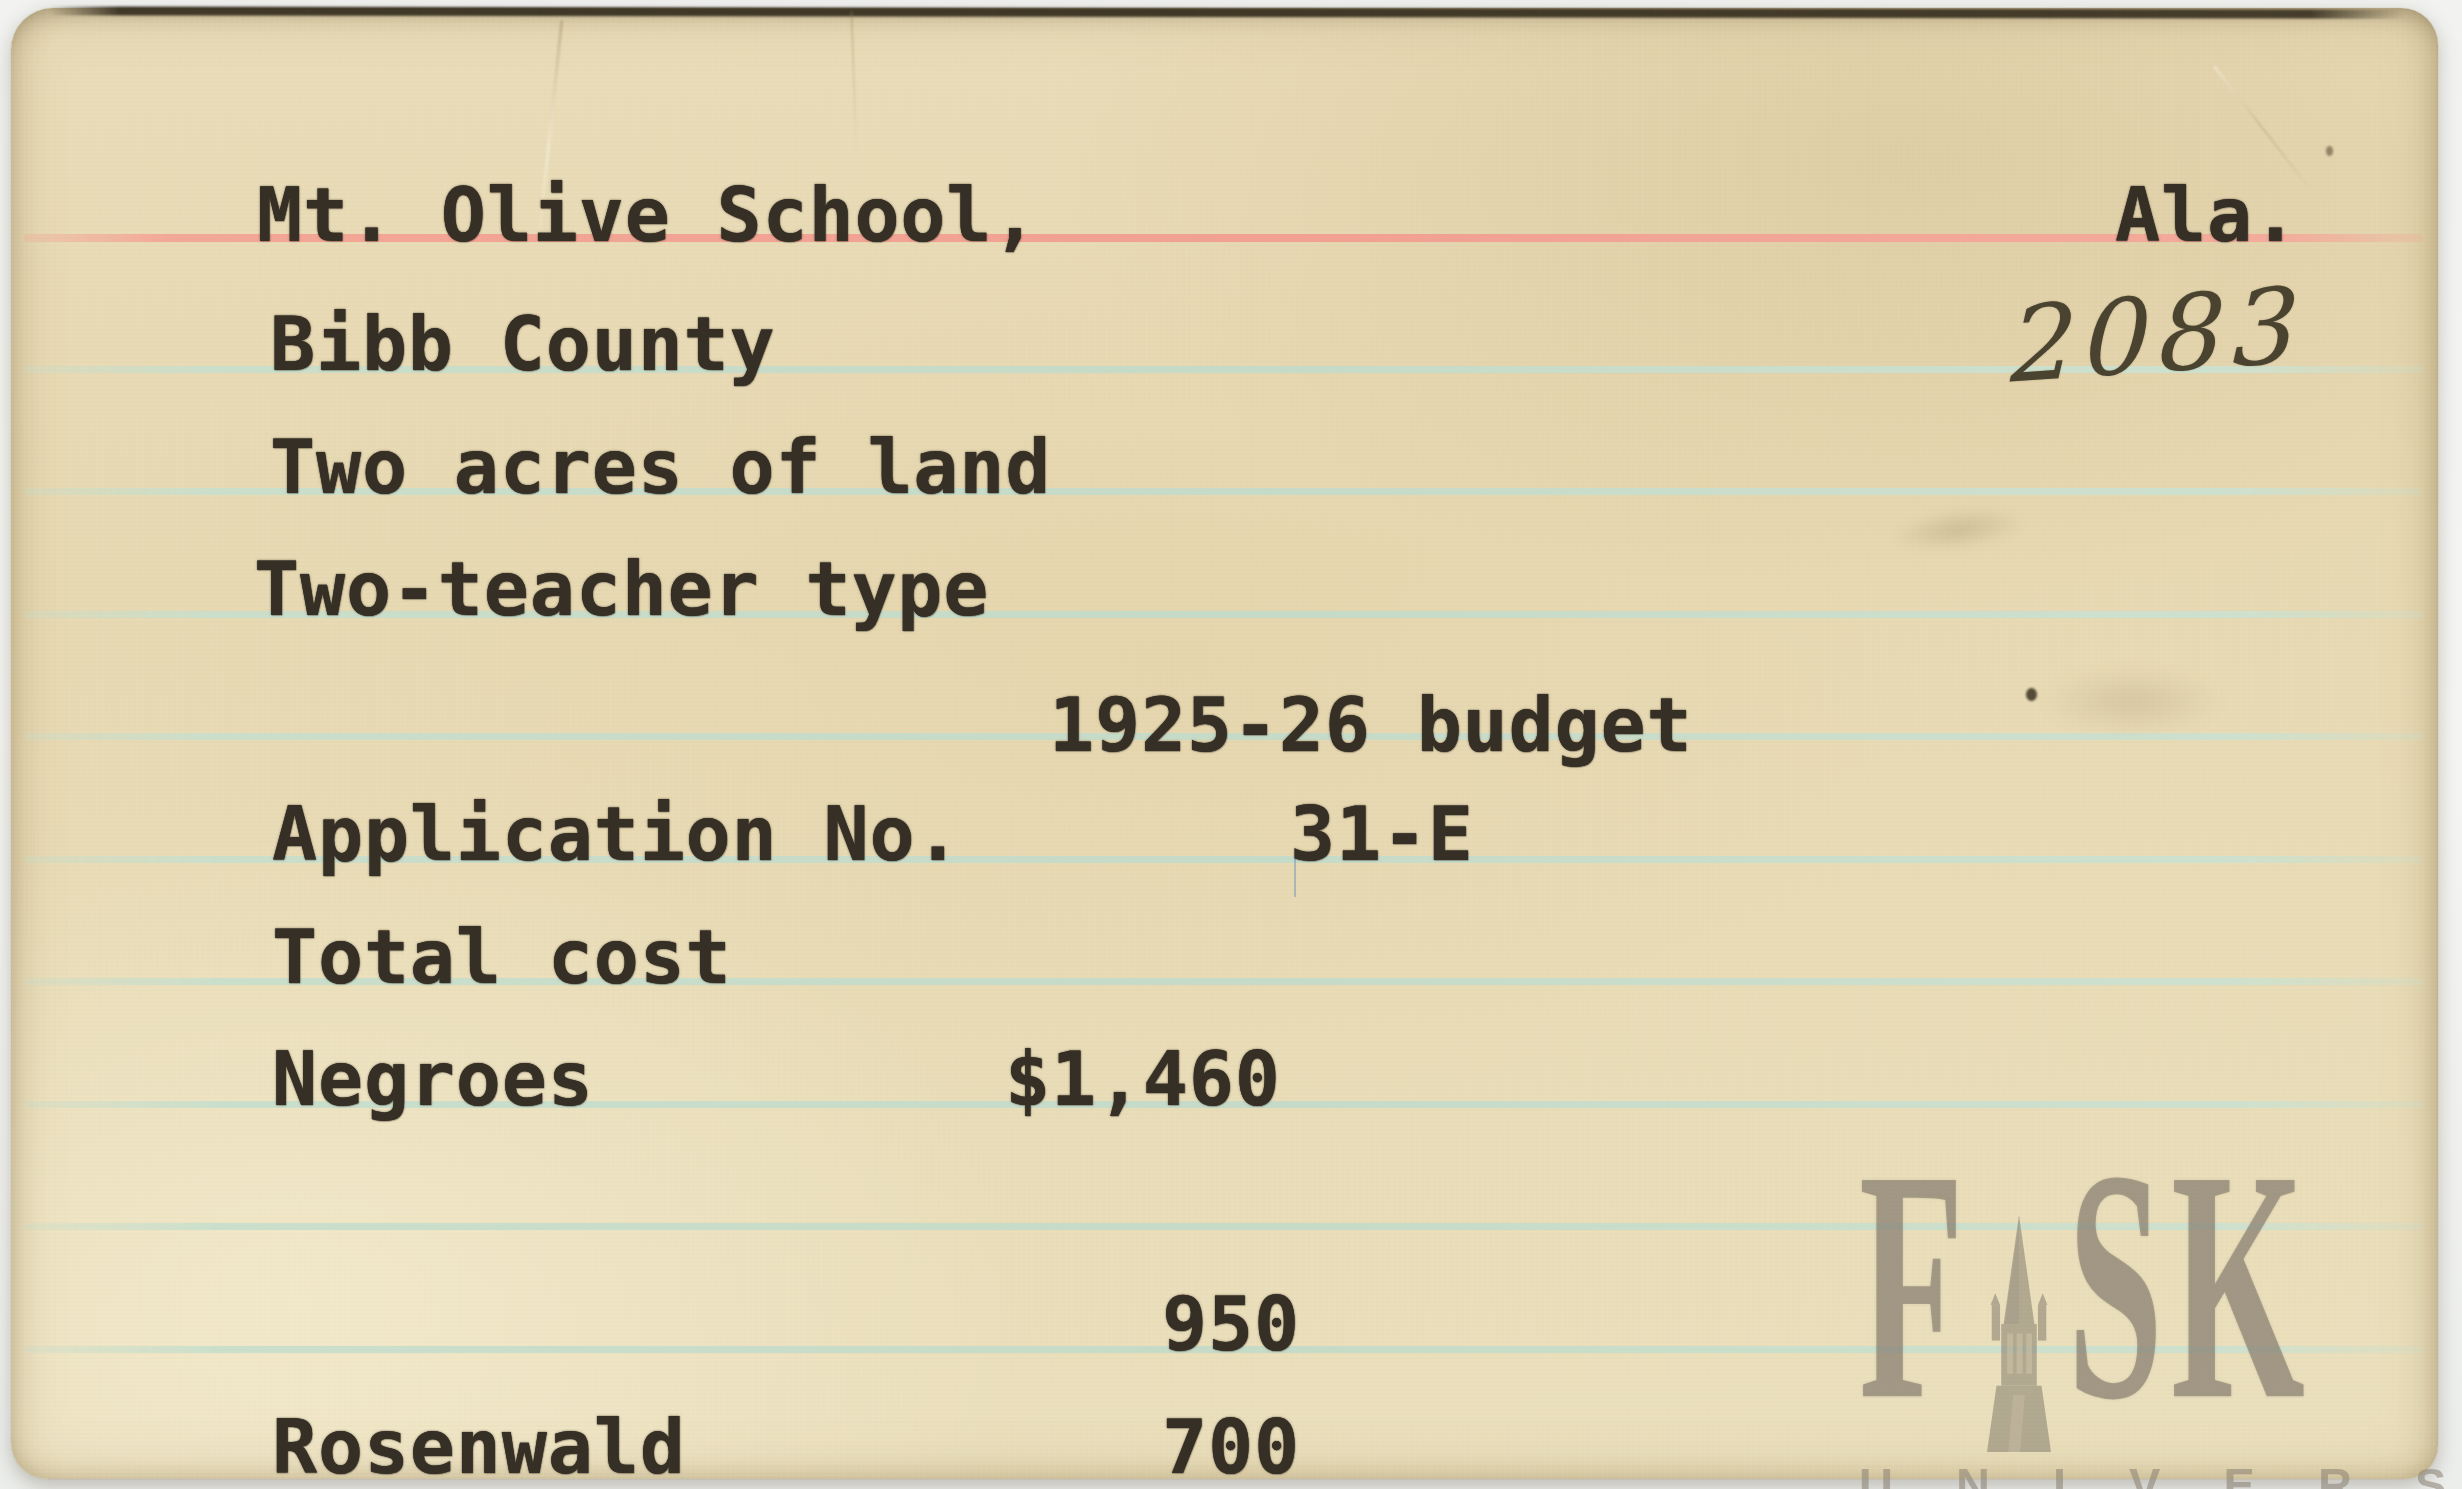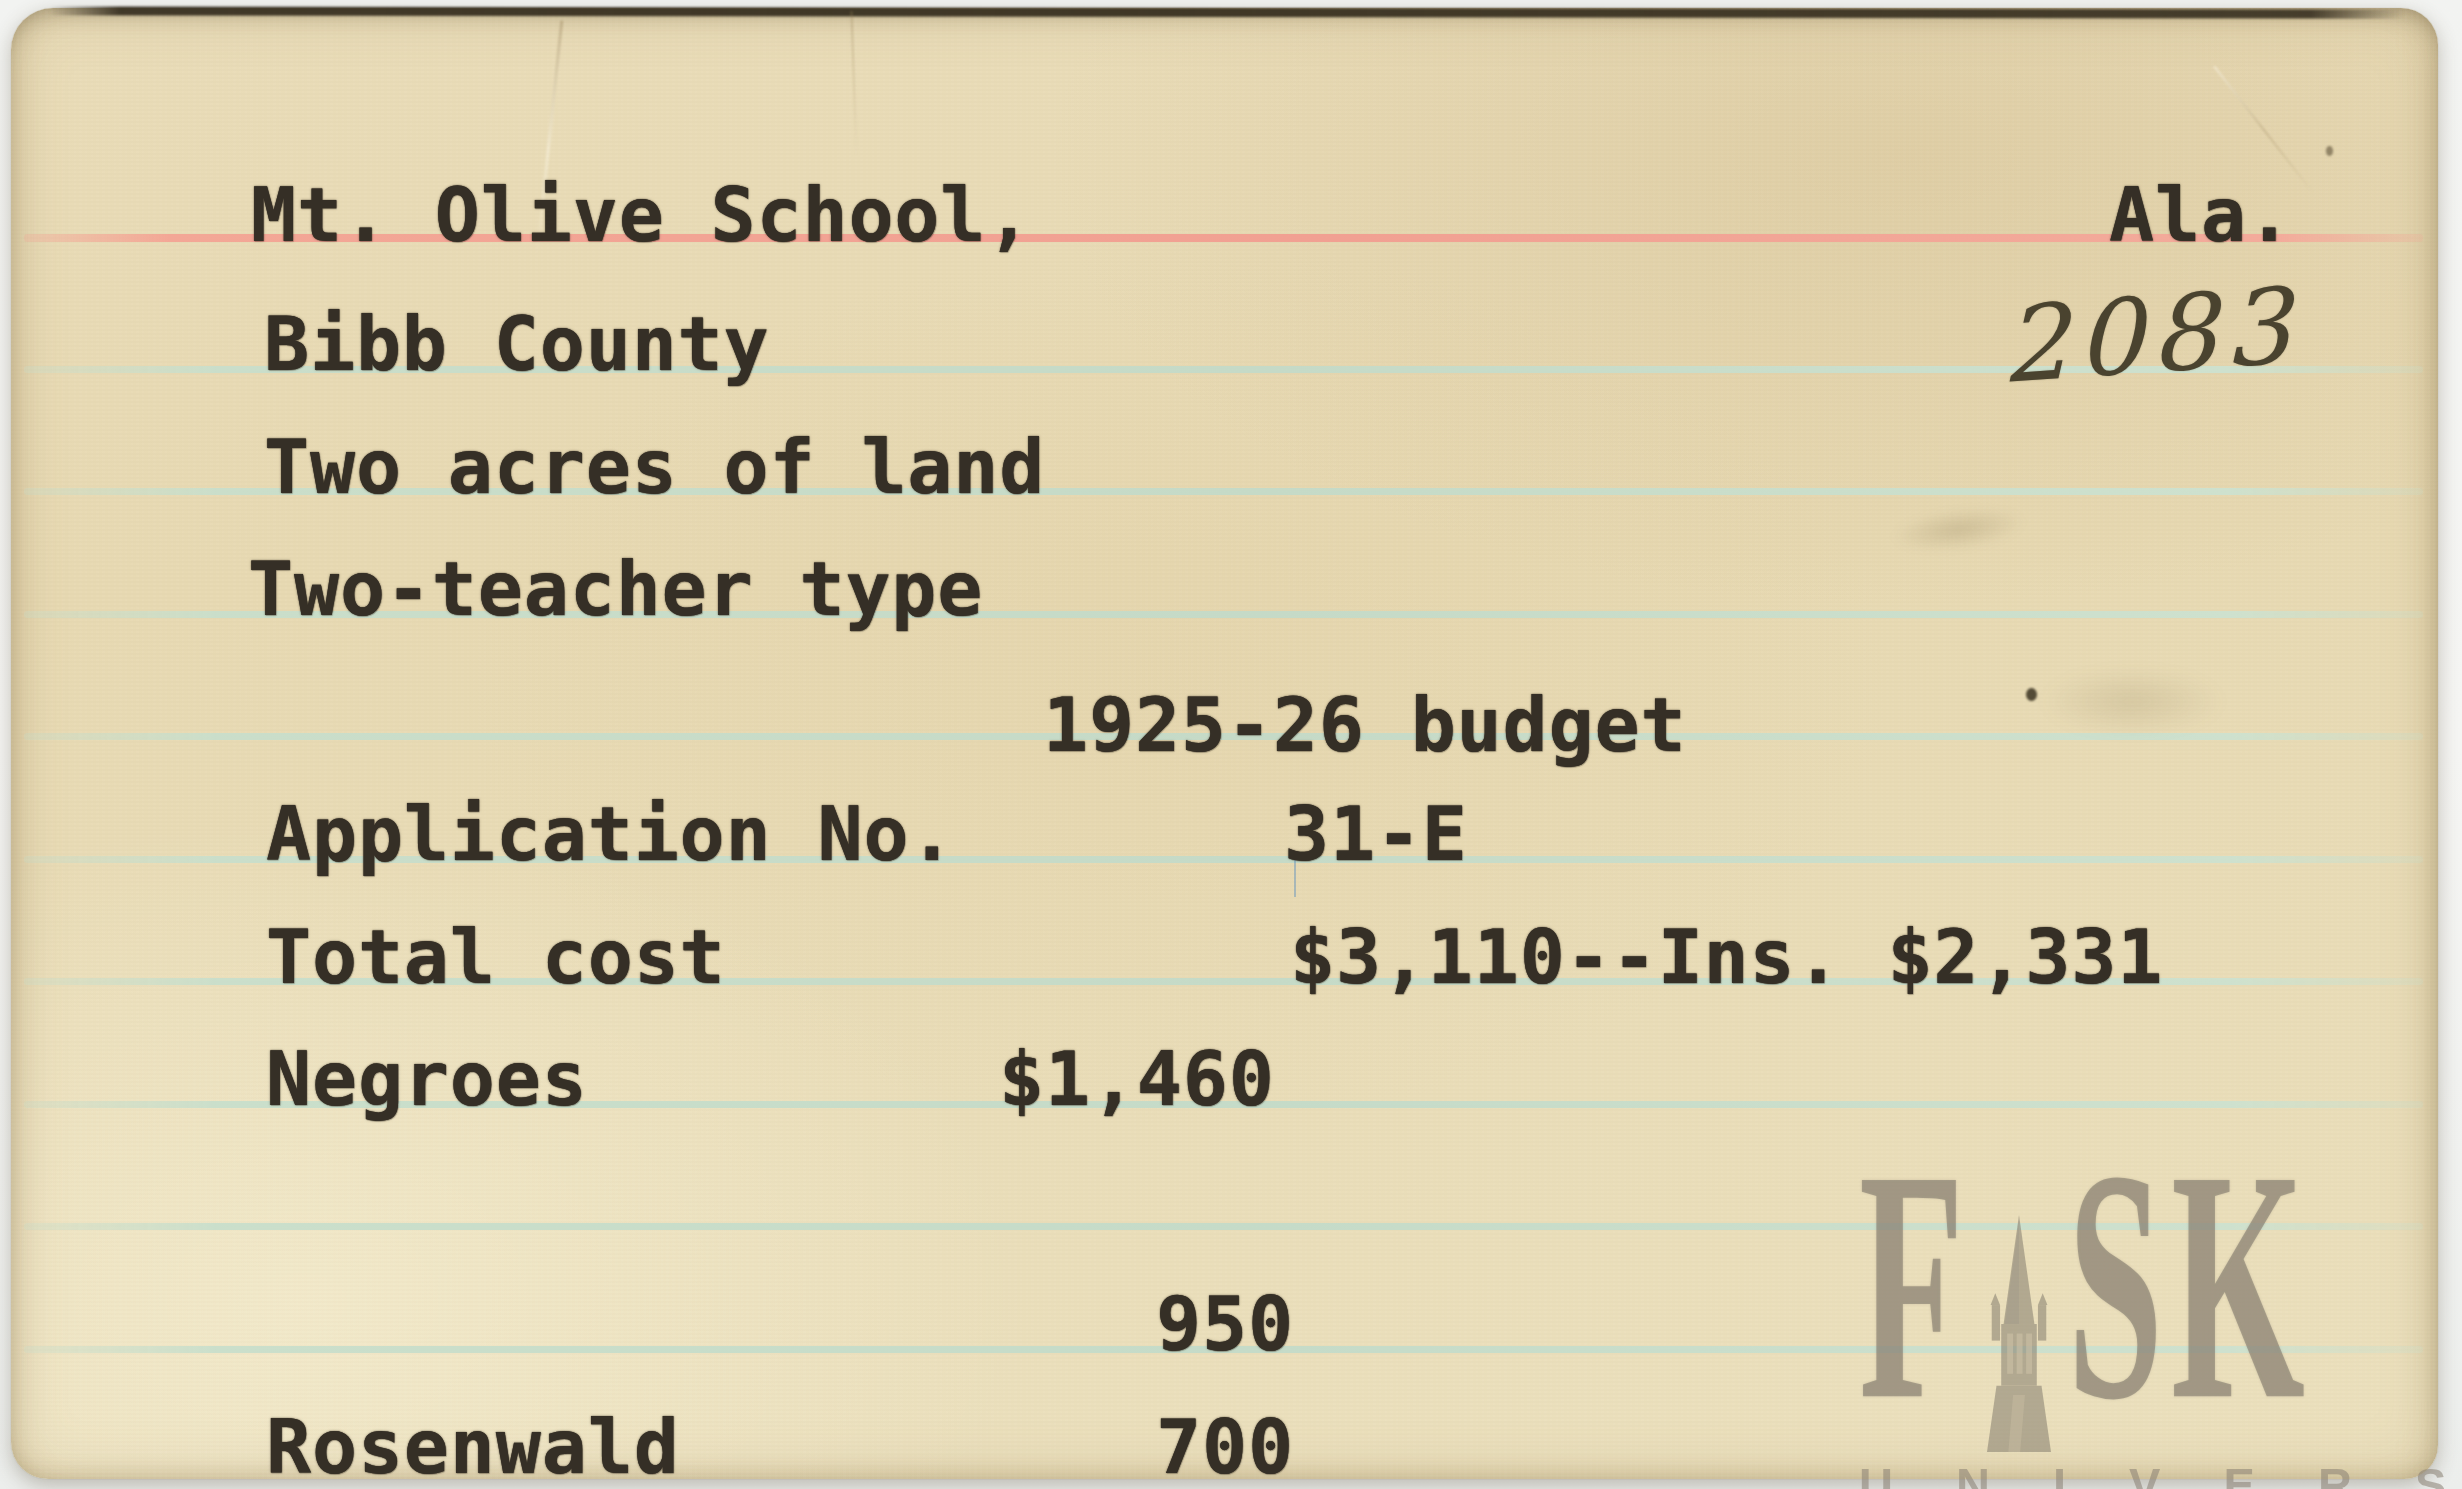--- a/index.html
+++ b/index.html
@@ -30,21 +30,21 @@
                    rgba(50,42,27,.9) 45%, rgba(42,35,22,.82) 96%, rgba(42,35,22,0) 100%);
         filter:blur(1px);transform:rotate(.08deg);}
   
   .rule{position:absolute;left:24px;width:2399px;height:6.5px;border-radius:3.2px;pointer-events:none;}
   .rule.red{top:234px;height:8px;background:linear-gradient(90deg,rgba(244,160,145,.25),#f3a796 6%,#f1a092 55%,#f3ab9b 94%,rgba(244,160,145,.2));filter:blur(0.5px);}
   .rule.green{background:linear-gradient(90deg,rgba(196,219,200,.3),#c9dfcc 8%,#c4dbc9 52%,#cde2d0 92%,rgba(196,219,200,.25));filter:blur(0.6px);opacity:.95;}
   
   .row{position:absolute;left:0;width:2462px;height:91px;line-height:75px;}
   .tw{position:absolute;top:0;font-size:75px;font-weight:bold;color:#352f26;letter-spacing:0.8px;
       text-shadow:0 0 2.4px rgba(52,44,32,.55), 0 0 0.8px rgba(52,44,32,.95), 0.8px 0.8px 0 rgba(52,44,32,.18);
-      white-space:pre;filter:blur(0.3px);}
+      white-space:pre;filter:blur(0.3px);margin-left:6px;}
   
   .hand{position:absolute;left:2011px;top:274px;font-family:"DejaVu Serif", serif;font-style:italic;
         font-size:104px;font-weight:normal;color:#4a432f;letter-spacing:8px;
         transform:rotate(-4deg) skewX(-6deg);text-shadow:0 0 1.6px rgba(74,67,47,.45);}
   
   .wm{position:absolute;left:1859px;top:1207px;width:560px;pointer-events:none;}
   .wm-row{display:flex;align-items:flex-end;height:243px;}
   .wm-letter{font-family:"Liberation Serif", serif;font-weight:bold;font-size:172px;
         color:rgba(131,123,110,.60);line-height:1;transform:scaleY(1.92);transform-origin:bottom;
         letter-spacing:8px;text-shadow:0 0 1.6px rgba(131,123,110,.3);}
@@ -121,21 +121,20 @@
     <span class="tw" style="left:1043px;top:13px">1925-26 budget</span>
   </div>
 
   <div class="row" style="top:797px">
     <span class="tw" style="left:266px">Application No.</span>
     <span class="tw" style="left:1284px">31-E</span>
   </div>
 
   <div class="row" style="top:920px">
     <span class="tw" style="left:266px">Total cost</span>
-    <span class="tw" style="left:1290px">$3,110--Ins. $2,331</span>
   </div>
 
   <div class="row" style="top:1042px">
     <span class="tw" style="left:266px">Negroes</span>
     <span class="tw" style="left:999px">$1,460</span>
   </div>
 
 
   <div class="row" style="top:1287px">
     <span class="tw" style="left:1156px">950</span>

